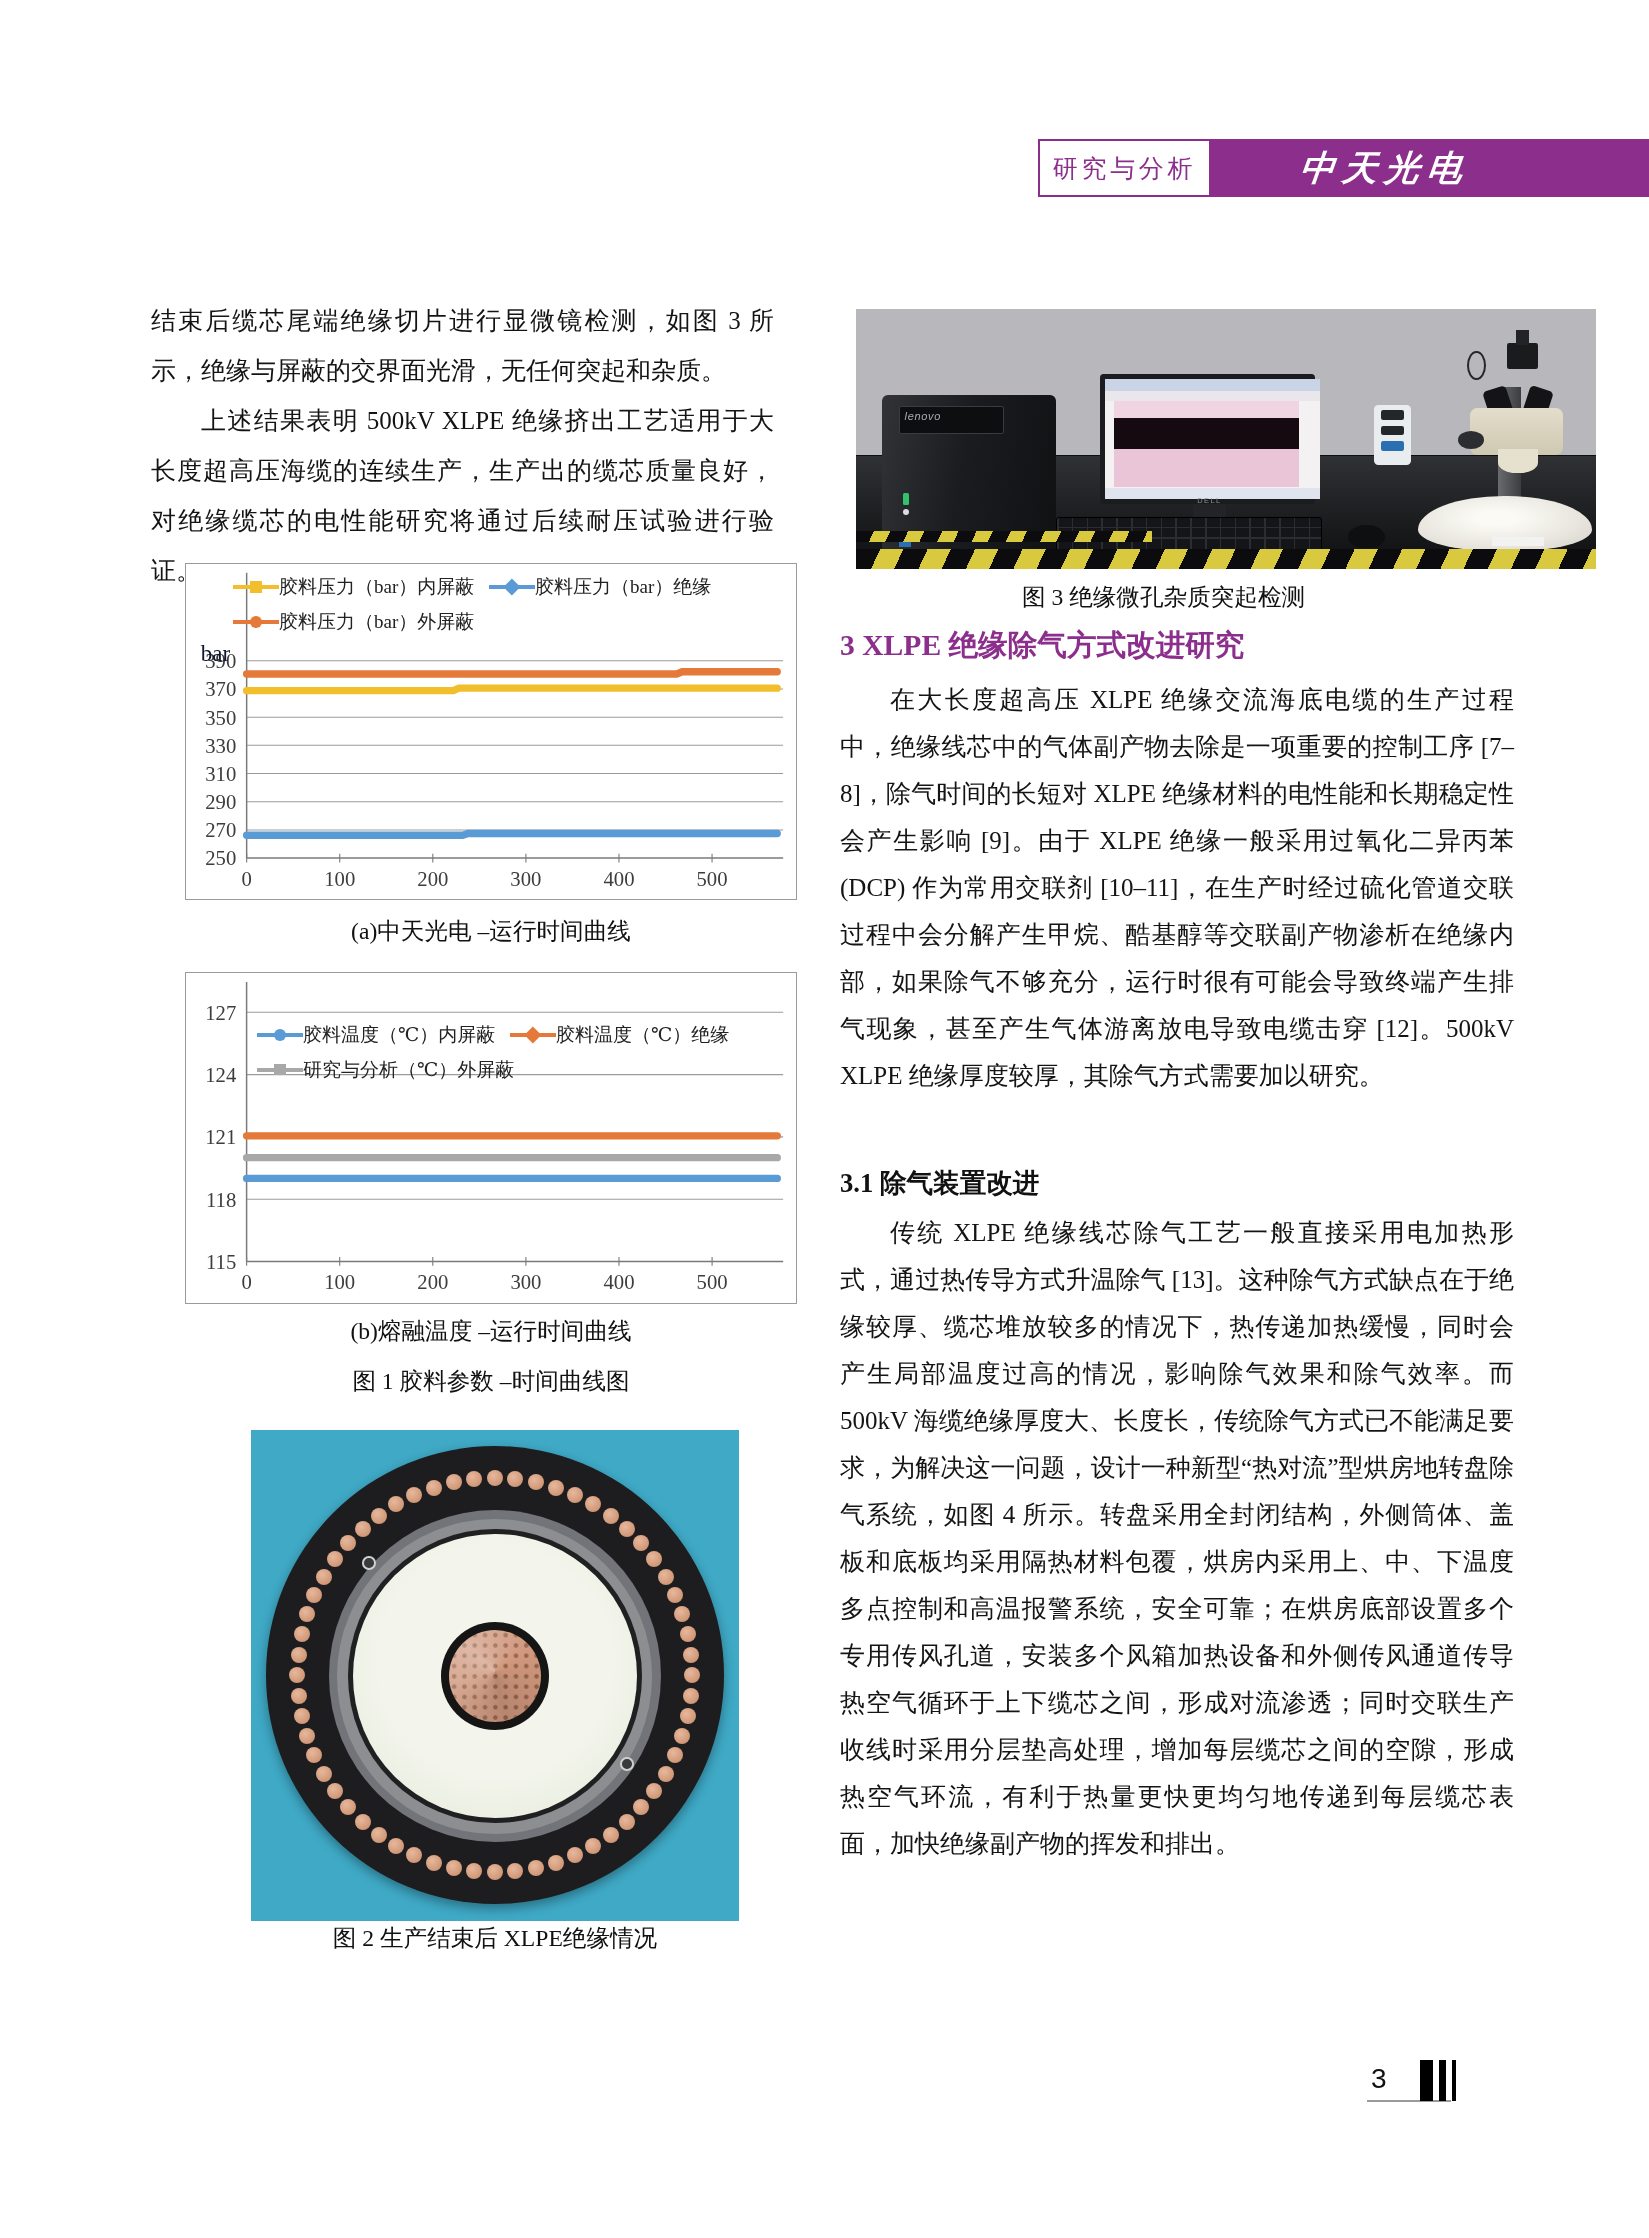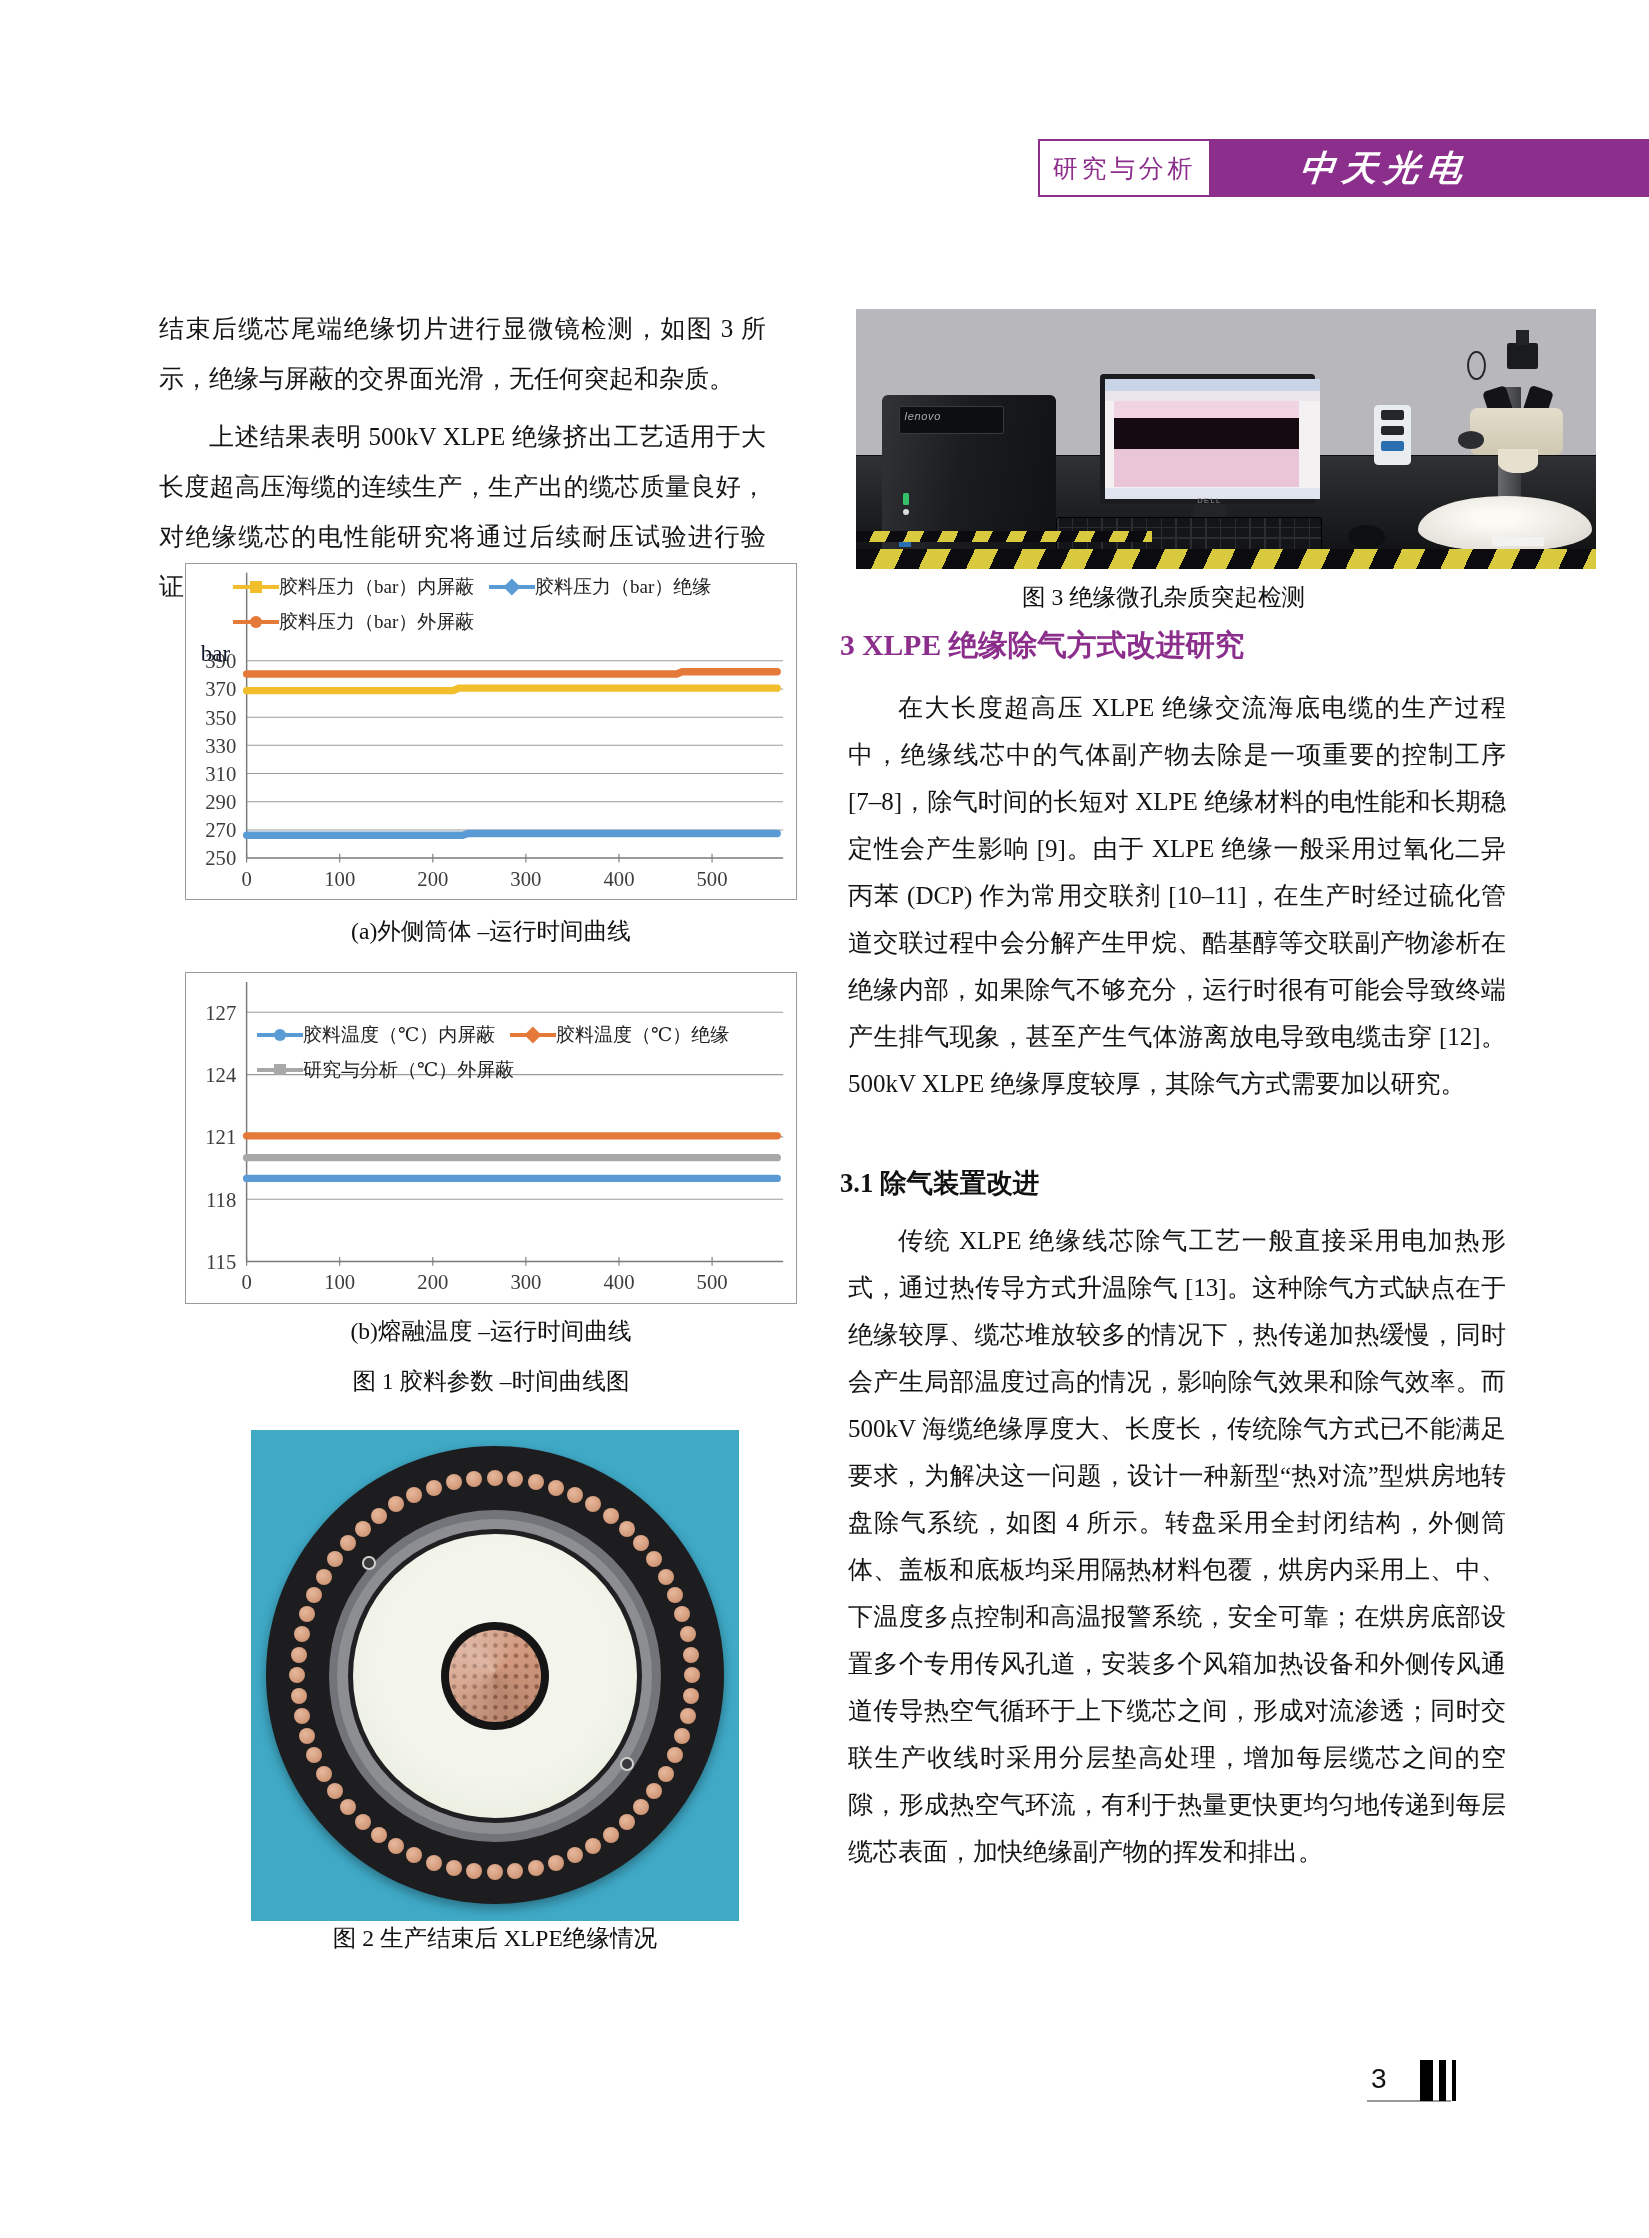--- a/index.html
+++ b/index.html
@@ -8,21 +8,21 @@
   
   #hdr-box{position:absolute;left:1038px;top:139px;width:173px;height:58px;background:#fff;
            border:2.2px solid #8C2E8C;box-sizing:border-box;display:flex;align-items:center;justify-content:center;z-index:2;}
   #hdr-box span{font-family:"Liberation Sans","DejaVu Sans",sans-serif;font-size:25px;color:#8C2E8C;letter-spacing:3.7px;}
   #hdr-band{position:absolute;left:1211px;top:139px;width:438px;height:58px;background:#8C2E8C;
             display:flex;align-items:center;}
   #hdr-band .logo{font-family:"DejaVu Serif",serif;font-style:italic;font-weight:bold;font-size:35px;
                   color:#ffffff;letter-spacing:7.4px;margin-left:89px;transform:skewX(-6deg);}
   
   .body-text{position:absolute;font-size:25px;text-align:justify;color:#141414;}
-  .body-text p{margin:8px;}
+  .body-text p{margin:0;}
   .indent{text-indent:2em;}
   #lcol-text{left:151px;top:296px;width:623px;line-height:50px;}
   #rcol-para1{left:840px;top:676px;width:674px;line-height:47px;}
   #rcol-para2{left:840px;top:1209px;width:674px;line-height:47px;}
   #h3{position:absolute;left:840px;top:625px;width:674px;font-size:29.6px;font-weight:bold;color:#8C2E8C;}
   #h31{position:absolute;left:840px;top:1165px;width:674px;font-size:26.6px;font-weight:bold;color:#111;}
   .figcap{position:absolute;text-align:center;font-size:23.6px;color:#111;}
   
   .chartbox{position:absolute;background:#fff;border:1.5px solid #9b9b9b;box-sizing:border-box;}
   #chart-a{left:185px;top:563px;width:612px;height:337px;}
@@ -170,21 +170,21 @@
       </div>
       <div class="legend-row">
         <div class="legend-item">
           <span class="lg-line" style="background: rgb(228, 121, 58);">
             <span class="lg-mk circle" style="background: rgb(228, 121, 58);"></span>
           </span>
           <span class="lg-label">胶料压力（bar）外屏蔽</span>
         </div>
       </div>
     </div><div class="ylab" style="left: 14.8px; top: 77px;">bar</div></div>
-<div class="figcap" style="left:185px;top:915px;width:612px;">(a)外侧筒体 –运行时间曲线</div>
+<div class="figcap" style="left:185px;top:915px;width:612px;">(a)中天光电 –运行时间曲线</div>
 
 <div id="chart-b" class="chartbox"><svg width="609" height="330" viewBox="0 0 824 446">
       <line x1="82" y1="53" x2="808" y2="53" stroke="#9b9b9b" stroke-width="1.4"></line>
       <text x="68" y="63" text-anchor="end" font-size="28" class="tick">127</text>
       <line x1="82" y1="137.25" x2="808" y2="137.25" stroke="#9b9b9b" stroke-width="1.4"></line>
       <text x="68" y="147.25" text-anchor="end" font-size="28" class="tick">124</text>
       <line x1="82" y1="221.5" x2="808" y2="221.5" stroke="#9b9b9b" stroke-width="1.4"></line>
       <text x="68" y="231.5" text-anchor="end" font-size="28" class="tick">121</text>
       <line x1="82" y1="305.75" x2="808" y2="305.75" stroke="#9b9b9b" stroke-width="1.4"></line>
       <text x="68" y="315.75" text-anchor="end" font-size="28" class="tick">118</text>

